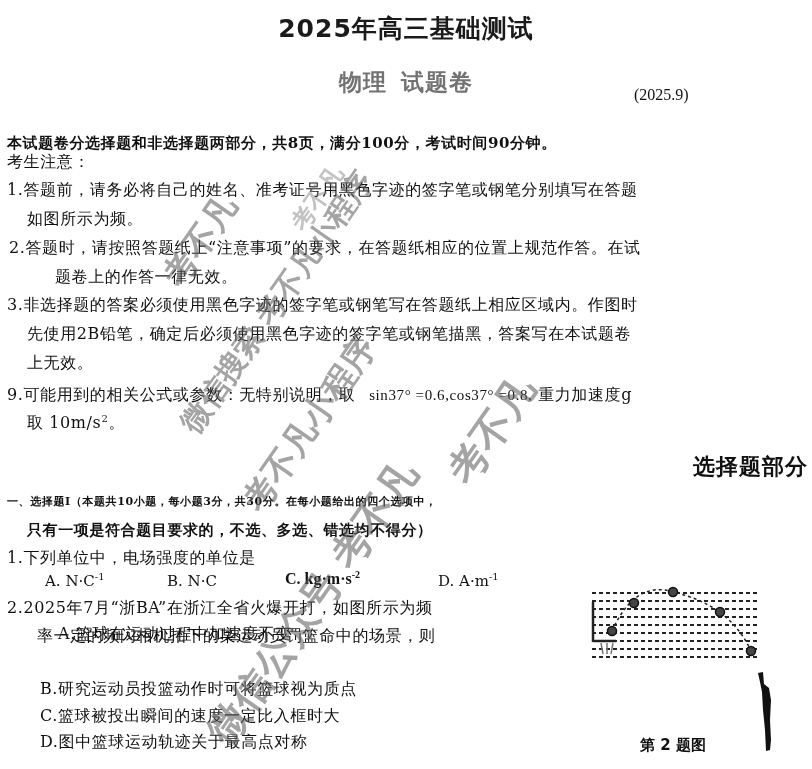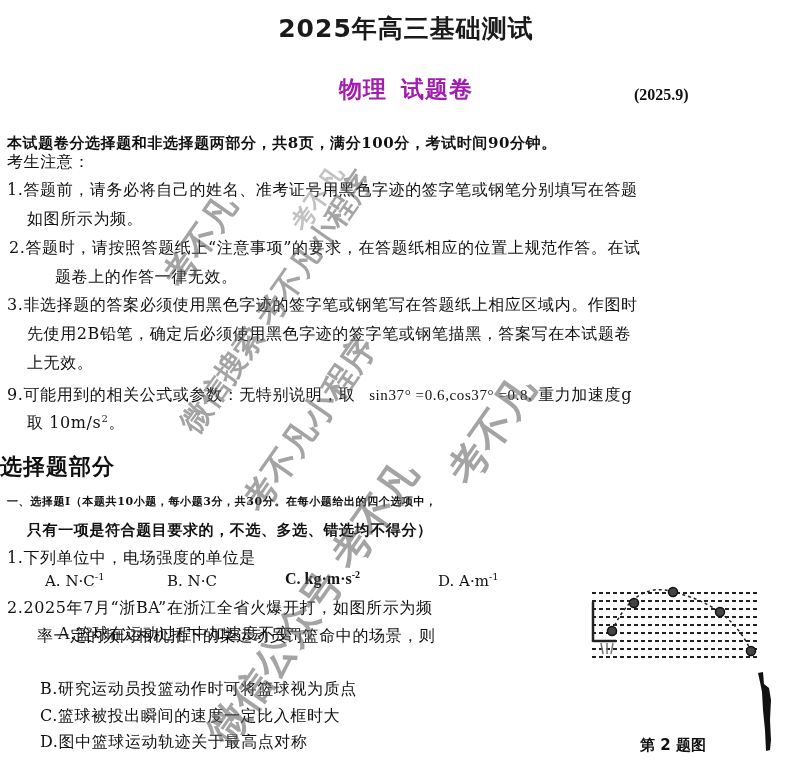--- a/index.html
+++ b/index.html
@@ -2,26 +2,26 @@
 <html><head>
   <meta charset="utf-8">
   <style>
     html, body { margin: 0; padding: 0; }
     body {
       width: 812px; height: 769px; background: #ffffff; position: relative; overflow: hidden;
       font-family: "DejaVu Serif", "Liberation Serif", serif; color: #111;
     }
     .abs { position: absolute; white-space: nowrap; }
     .title-main { left: 0; width: 812px; top: 12px; text-align: center; font-family: "DejaVu Sans", sans-serif; font-weight: bold; font-size: 25px; letter-spacing: 1px; color: #1a1a1a; }
-    .title-sub { left: 0; width: 812px; top: 74px; text-align: center; font-family: "DejaVu Sans", sans-serif; font-weight: bold; font-size: 23px; letter-spacing: 1px; color: #a21caf; padding-left: 0; }
+    .title-sub { left: 0; width: 812px; top: 67px; text-align: center; font-family: "DejaVu Sans", sans-serif; font-weight: bold; font-size: 23px; letter-spacing: 1px; color: #737373; padding-left: 0; }
     .title-sub .gap { display: inline-block; width: 14px; }
-    .date { left: 634px; top: 86px; font-family: "Liberation Serif", serif; font-size: 16px; font-weight: bold; }
+    .date { left: 634px; top: 86px; font-family: "Liberation Serif", serif; font-size: 16px; font-weight: normal; }
     .line { font-size: 16px; letter-spacing: 0.6px; }
     .bold { font-weight: bold; }
-    .section-head { left: 0; width: 808px; top: 452px; text-align: left; font-family: "DejaVu Sans", sans-serif; font-weight: bold; font-size: 22px; letter-spacing: 1px; }
+    .section-head { left: 0; width: 808px; top: 452px; text-align: right; font-family: "DejaVu Sans", sans-serif; font-weight: bold; font-size: 22px; letter-spacing: 1px; }
     sup { font-size: 10px; vertical-align: 6px; line-height: 0; }
     .opt { font-size: 15px; }
     .opt-c { font-weight: bold; font-size: 16px; font-family: "Liberation Serif", serif; }
     .watermark { position: absolute; color: rgba(90,90,90,0.55); font-family: "DejaVu Sans", sans-serif; font-weight: bold; white-space: nowrap; transform-origin: left bottom; pointer-events: none; }
     .fig-caption { left: 640px; top: 736px; font-family: "DejaVu Sans", sans-serif; font-weight: bold; font-size: 15px; }
     svg.figure { position: absolute; left: 580px; top: 570px; }
   </style>
 </head>
 <body>
 

